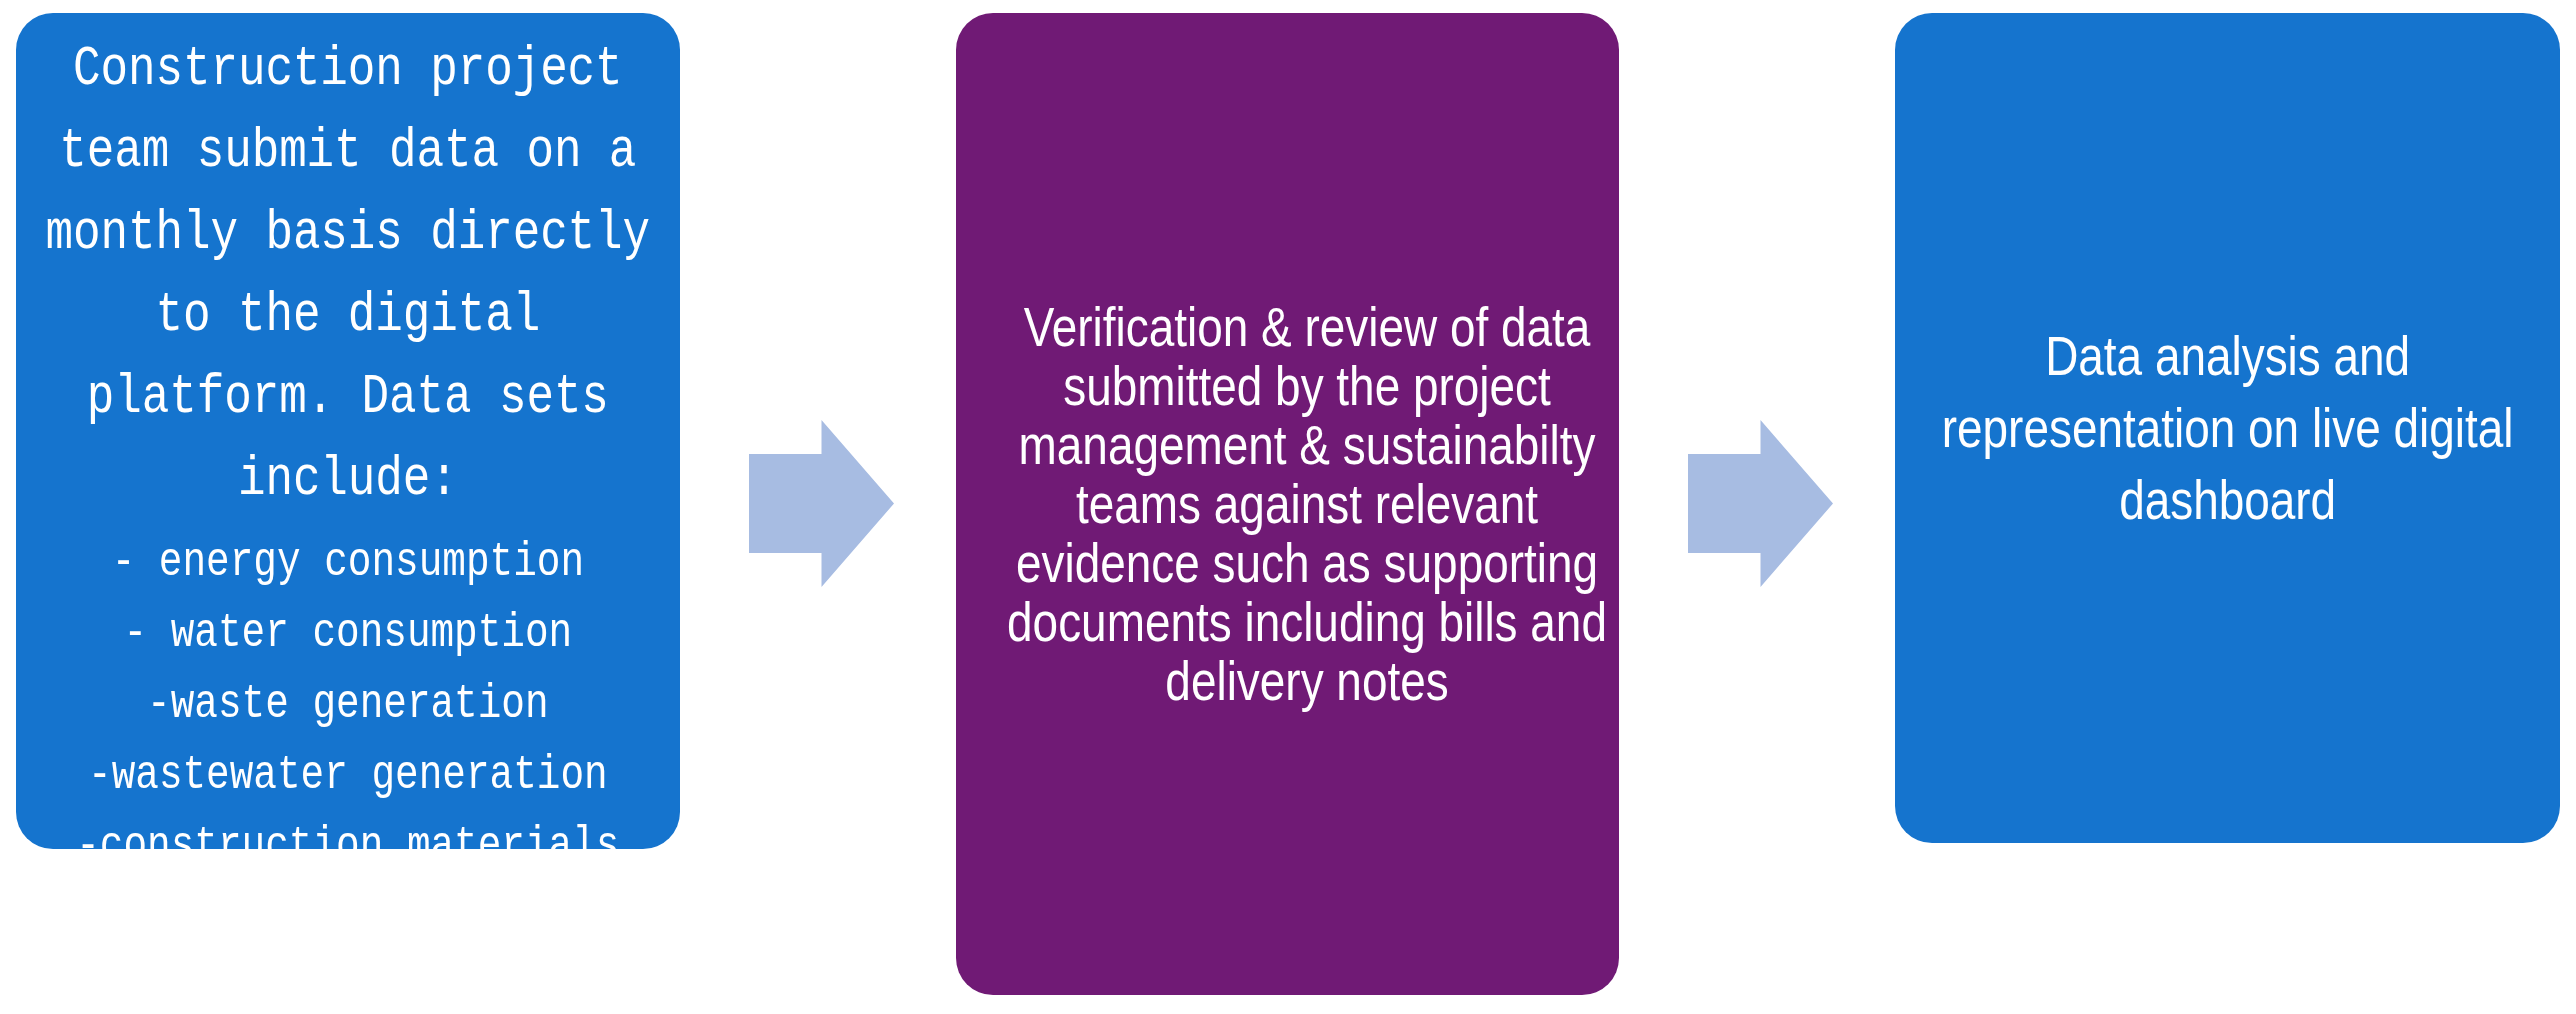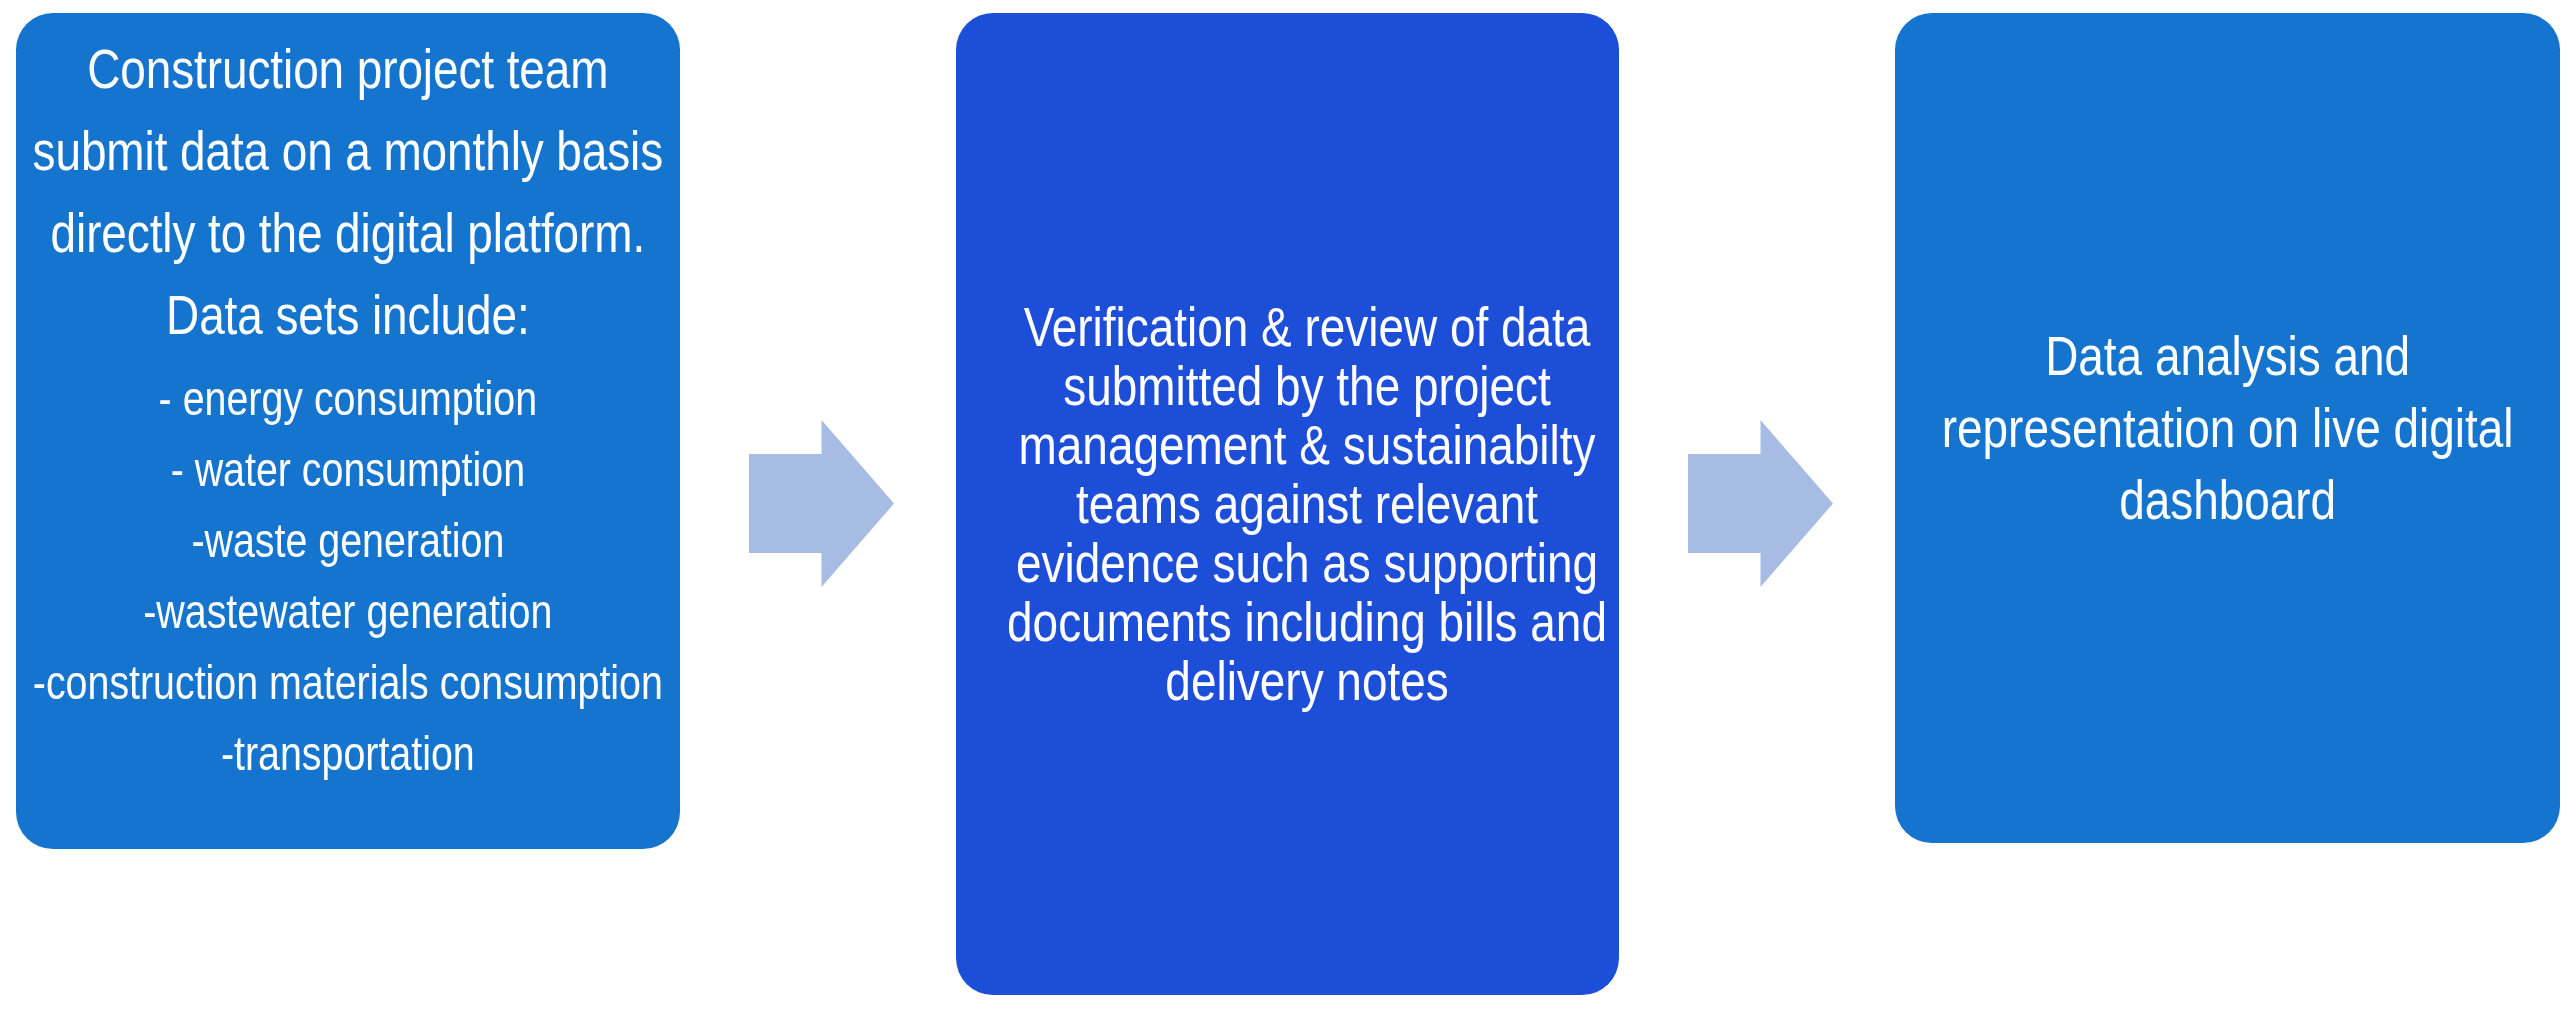--- a/index.html
+++ b/index.html
@@ -28,21 +28,21 @@
     border-radius: 37px;
     display: flex;
     flex-direction: column;
     align-items: center;
     justify-content: center;
     text-align: center;
     color: #ffffff;
     overflow: hidden;
   }
 
-  .box-1 { left: 15.6px;   top: 12.8px; width: 664px; height: 836px; }
+  .box-1 { left: 15.6px;   top: 12.8px; width: 664px; height: 836px; font-family: Liberation Mono, monospace; }
   .box-2 { left: 956px; top: 12.8px; width: 663px; height: 982px; }
   .box-3 { left: 1895px; top: 12.8px; width: 665px; height: 830px; }
 
   
   .box-1 .box-inner {
     width: 100%;
     padding: 0 10px;
     box-sizing: border-box;
     display: flex;
     flex-direction: column;
@@ -133,21 +133,21 @@
       </ul>
     </div>
   </div>
 
   <div class="connector-arrow arrow-1">
     <svg viewBox="0 0 204 236" preserveAspectRatio="none" aria-hidden="true">
       <polygon points="0,48 102,48 102,0 204,118 102,236 102,188 0,188" fill="#A7BCE2"></polygon>
     </svg>
   </div>
 
-  <div class="process-box box-2" style="background-color: #1d4ed8; color: rgb(255, 255, 255); padding-left: 40px;">
+  <div class="process-box box-2" style="background-color: #701a75; color: rgb(255, 255, 255); padding-left: 40px;">
     <div class="body-text">Verification  &amp; review of data submitted by the project management &amp; sustainabilty teams against relevant evidence such as supporting documents including bills and delivery notes</div>
   </div>
 
   <div class="connector-arrow arrow-2">
     <svg viewBox="0 0 204 236" preserveAspectRatio="none" aria-hidden="true">
       <polygon points="0,48 102,48 102,0 204,118 102,236 102,188 0,188" fill="#A7BCE2"></polygon>
     </svg>
   </div>
 
   <div class="process-box box-3" style="background-color: rgb(21, 116, 206); color: rgb(255, 255, 255);">

